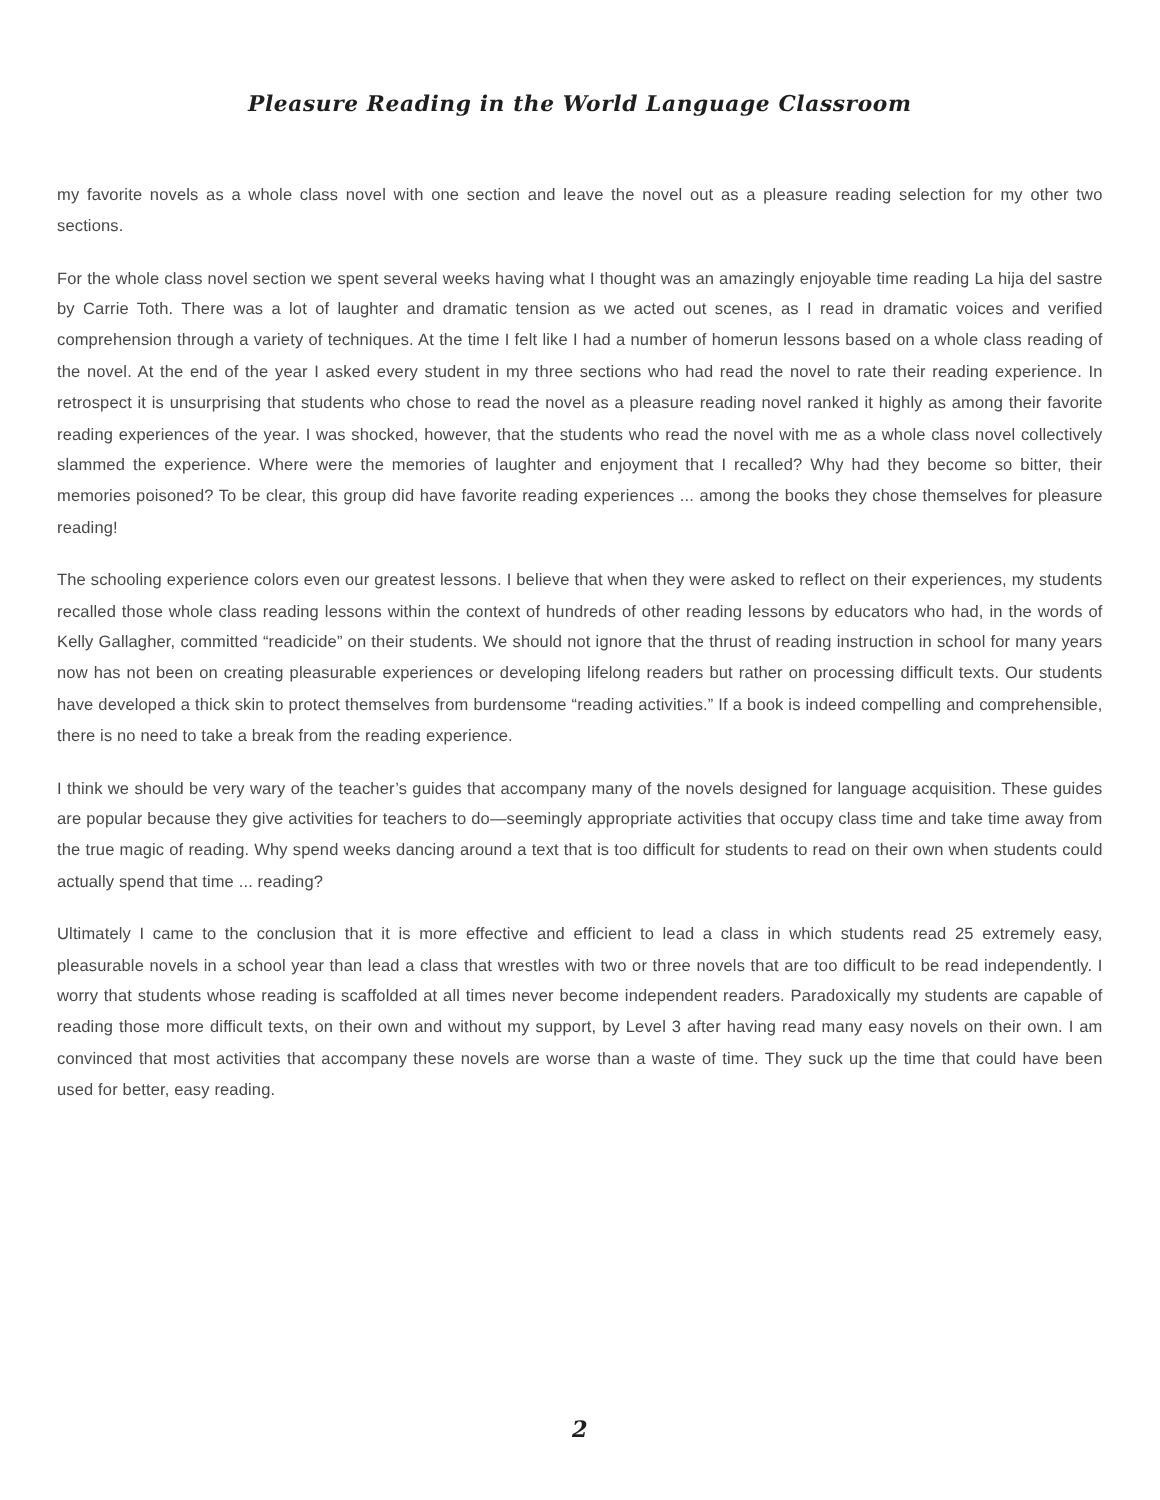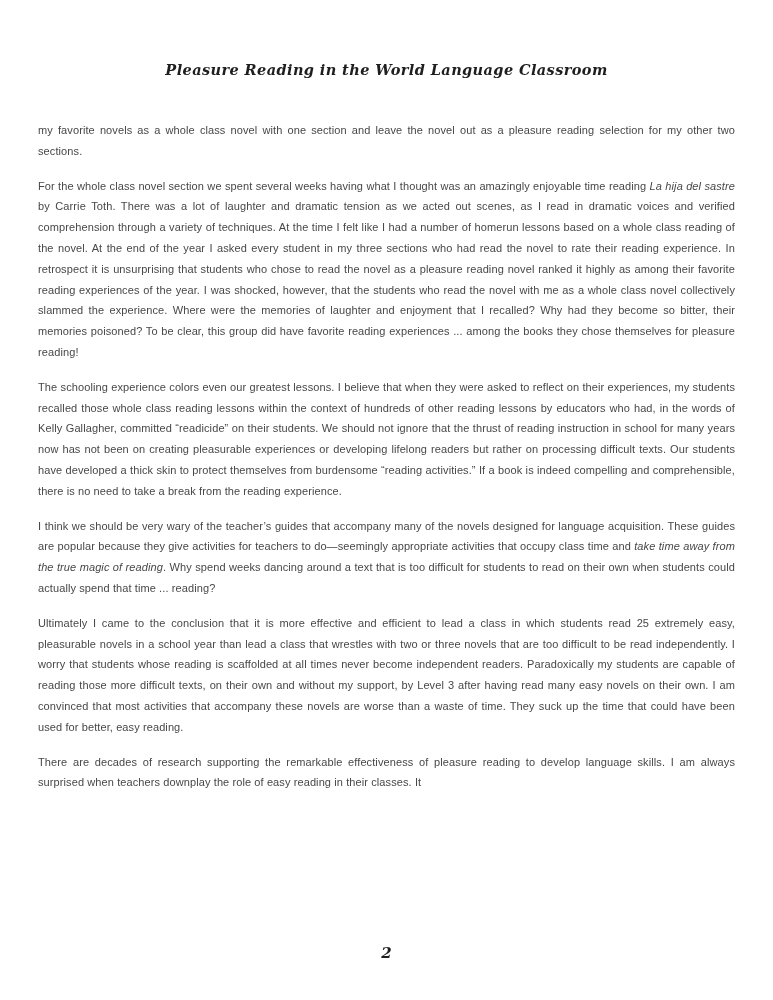--- a/index.html
+++ b/index.html
@@ -33,21 +33,20 @@
     color: #474747;
     font-size: 11px;
     line-height: 20.8px;
     text-align: justify;
     letter-spacing: 0.1px;
   }
   .body-text p {
     margin: 0 0 14px 0;
   }
   .body-text .italic {
-    font-style: italic;
   }
   .page-number {
     position: absolute;
     left: 0;
     right: 0;
     bottom: 38px;
     text-align: center;
     font-family: "DejaVu Serif", serif;
     font-style: italic;
     font-weight: 700;
@@ -60,17 +59,16 @@
 
 <div class="page">
   <div class="running-header">Pleasure Reading in the World Language Classroom</div>
 
   <div class="body-text">
       <p><span>my favorite novels as a whole class novel with one section and leave the novel out as a pleasure reading selection for my other two sections.</span></p>
       <p><span>For the whole class novel section we spent several weeks having what I thought was an amazingly enjoyable time reading </span><span class="italic">La hija del sastre</span><span> by Carrie Toth. There was a lot of laughter and dramatic tension as we acted out scenes, as I read in dramatic voices and verified comprehension through a variety of techniques. At the time I felt like I had a number of homerun lessons based on a whole class reading of the novel. At the end of the year I asked every student in my three sections who had read the novel to rate their reading experience. In retrospect it is unsurprising that students who chose to read the novel as a pleasure reading novel ranked it highly as among their favorite reading experiences of the year. I was shocked, however, that the students who read the novel with me as a whole class novel collectively slammed the experience. Where were the memories of laughter and enjoyment that I recalled? Why had they become so bitter, their memories poisoned? To be clear, this group did have favorite reading experiences ... among the books they chose themselves for pleasure reading!</span></p>
       <p><span>The schooling experience colors even our greatest lessons. I believe that when they were asked to reflect on their experiences, my students recalled those whole class reading lessons within the context of hundreds of other reading lessons by educators who had, in the words of Kelly Gallagher, committed “readicide” on their students. We should not ignore that the thrust of reading instruction in school for many years now has not been on creating pleasurable experiences or developing lifelong readers but rather on processing difficult texts. Our students have developed a thick skin to protect themselves from burdensome “reading activities.” If a book is indeed compelling and comprehensible, there is no need to take a break from the reading experience.</span></p>
       <p><span>I think we should be very wary of the teacher’s guides that accompany many of the novels designed for language acquisition. These guides are popular because they give activities for teachers to do—seemingly appropriate activities that occupy class time and </span><span class="italic">take time away from the true magic of reading</span><span>. Why spend weeks dancing around a text that is too difficult for students to read on their own when students could actually spend that time ... reading?</span></p>
       <p><span>Ultimately I came to the conclusion that it is more effective and efficient to lead a class in which students read 25 extremely easy, pleasurable novels in a school year than lead a class that wrestles with two or three novels that are too difficult to be read independently. I worry that students whose reading is scaffolded at all times never become independent readers. Paradoxically my students are capable of reading those more difficult texts, on their own and without my support, by Level 3 after having read many easy novels on their own. I am convinced that most activities that accompany these novels are worse than a waste of time. They suck up the time that could have been used for better, easy reading.</span></p>
-      <p><span>There are decades of research supporting the remarkable effectiveness of pleasure reading to develop language skills. I am always surprised when teachers downplay the role of easy reading in their classes. It</span></p>
     </div>
 
   <div class="page-number">2</div>
 </div>
 
 </body></html>

